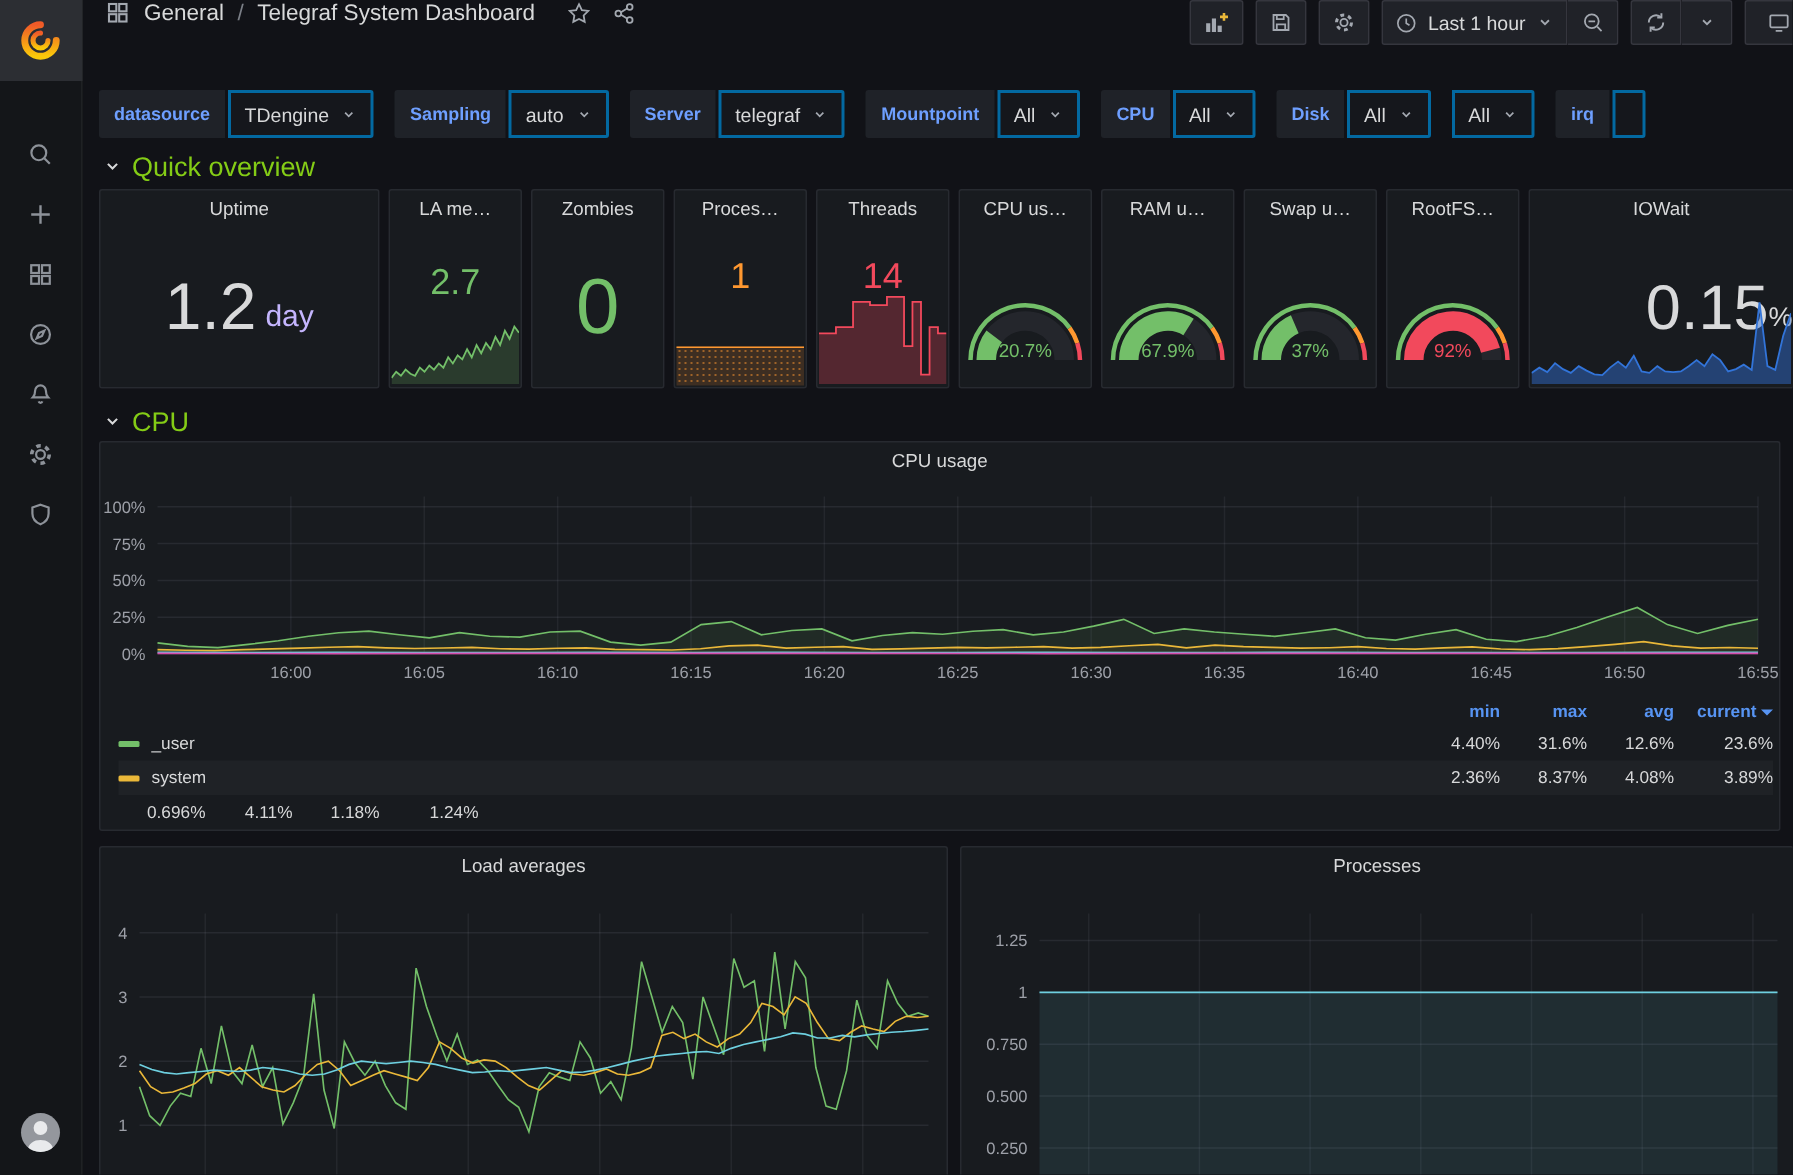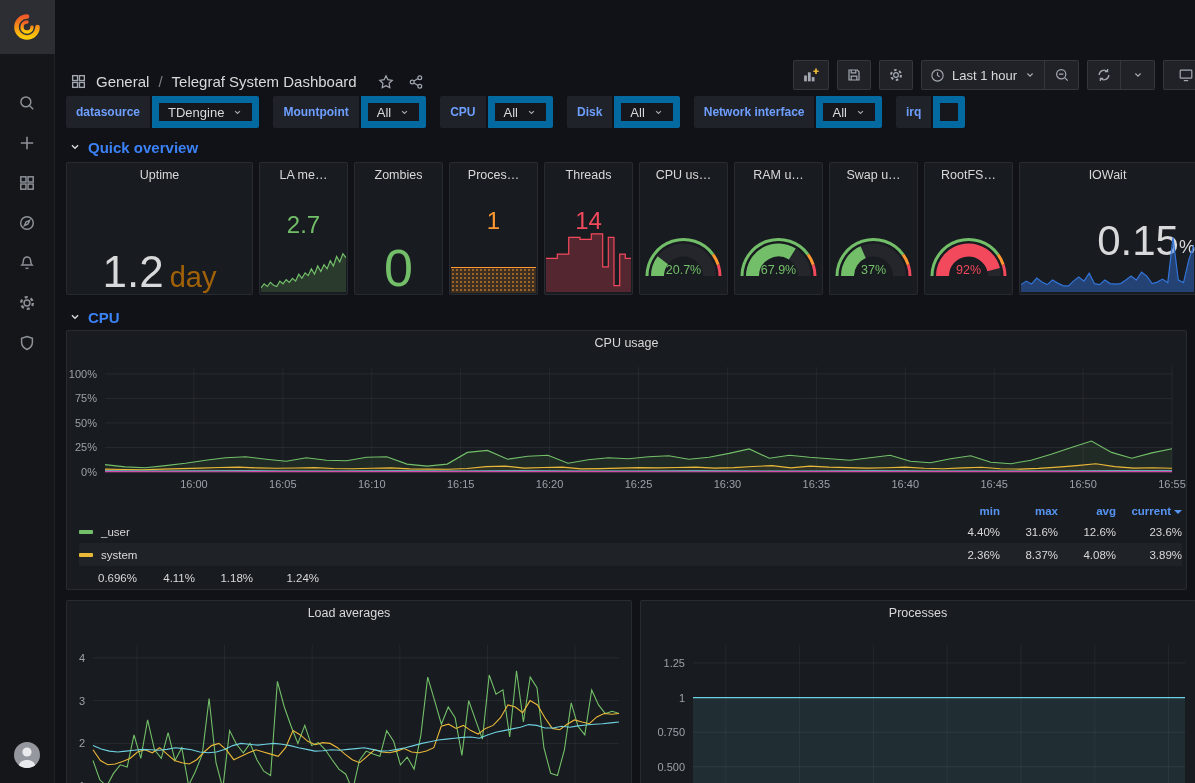--- a/index.html
+++ b/index.html
@@ -15,21 +15,21 @@
     display:flex; flex-direction:column; align-items:center; z-index:10; }
   .logo-tile { width:55px; height:54px; background:#2c2e33; display:flex;
     align-items:center; justify-content:center; cursor:pointer; }
   .side-icons { margin-top:36px; display:flex; flex-direction:column; gap:14px; }
   .side-btn { width:40px; height:26px; display:flex; align-items:center;
     justify-content:center; cursor:pointer; opacity:.85; }
   .avatar-wrap { position:absolute; bottom:14px; left:50%; transform:translateX(-50%); cursor:pointer; }
   
   .main { margin-left:55px; padding:0 8px 0 11px; }
   
-  .topbar { height:54px; display:flex; align-items:flex-end; padding:0 0 0 4px;margin-top:36px; }
+  .topbar { height:54px; display:flex; align-items:flex-start; padding:0 0 0 4px; }
   .crumb { display:flex; align-items:center; gap:9px; }
   .crumb .txt { font-size:15px; color:#d8d9da; cursor:pointer; }
   .crumb .sep { color:#7b7f87; font-size:15px; }
   .crumb-icons { display:flex; align-items:center; gap:14px; margin-left:12px; }
   .tb-right { margin-left:auto; display:flex; align-items:center; gap:8px; }
   .tb-btn { height:30px; min-width:34px; padding:0 8px; background:#202228;
     border:1px solid rgba(204,204,220,0.12); border-radius:2px;
     display:flex; align-items:center; justify-content:center; gap:7px; cursor:pointer; }
   .tb-group { display:flex; }
   .tb-group .tb-btn { border-radius:0; }
@@ -37,41 +37,41 @@
   .tb-group .tb-btn:last-child { border-radius:0 2px 2px 0; border-left:none; }
   .tb-time-label { font-size:13px; color:#d8d9da; white-space:nowrap; }
   .tb-btn.bleed { margin-right:-22px; width:46px; }
   
   .submenu { display:flex; flex-wrap:nowrap; gap:14px; padding:6px 0 6px 0; height:44px; overflow:hidden; }
   .fgroup { display:flex; gap:2px; flex:none; }
   .flabel { height:32px; display:flex; align-items:center; padding:0 10px;
     background:#1f2228; border-radius:2px 0 0 2px; color:var(--label-blue,#6e9fff);
     font-size:12px; font-weight:700; white-space:nowrap; }
   .fvalue { height:32px; display:flex; align-items:center; gap:8px; padding:0 9px;
-    background:#15171c; border:7px solid #0369a1; border-radius:0 2px 2px 0;
+    background:#15171c; border:2px solid #0369a1; border-radius:0 2px 2px 0;
     color:#d8d9da; font-size:13px; cursor:pointer; white-space:nowrap; }
   
   .section-row { height:26px; display:flex; align-items:center; gap:6px; padding-left:2px; cursor:pointer; }
-  .section-row .stitle { font-size:15px; font-weight:700; color:#3b82f6; }
+  .section-row .stitle { font-size:18px; font-weight:400; color:#84cc16; }
   
   .panel { background:#181b1f; border:1px solid rgba(204,204,220,0.09); border-radius:2px;
     position:relative; overflow:hidden; display:flex; flex-direction:column; }
   .p-title { flex:none; height:24px; display:flex; align-items:center; justify-content:center;
     font-size:12.5px; font-weight:500; color:#d8d9da; cursor:pointer; white-space:nowrap;
     overflow:hidden; padding:0 6px; }
   .p-body { flex:1; position:relative; }
   
   .ov-row { display:flex; gap:6px; height:133px; margin:2px -9px 9px 0; }
   .ov-row .panel { flex:none; width:89px; }
   .ov-row .panel.w-uptime { width:187px; }
   .ov-row .panel.w-flex { flex:1; }
-  .stat-center { position:absolute; inset:0; display:flex; align-items:flex-end;
+  .stat-center { position:absolute; inset:0; display:flex; align-items:center;
     justify-content:center; gap:6px; }
   .stat-big { font-size:44px; font-weight:500; line-height:1; }
-  .stat-unit { font-size:29px; font-weight:500; color:#a16207; margin-top:14px; }
+  .stat-unit { font-size:20px; font-weight:500; color:#c4b5fd; margin-top:14px; }
   .stat-mid { font-size:24px; font-weight:500; line-height:1; }
   .stat-huge { font-size:52px; font-weight:500; line-height:1; }
   .val-raised { align-items:flex-start; padding-top:26px; }
   .val-thread { align-items:flex-start; padding-top:22px; }
   .spark { position:absolute; left:1px; right:1px; bottom:1px; }
   .spark.h-la { height:44px; } .spark.h-th { height:64px; } .spark.h-io { height:60px; }
   .proc-bar { position:absolute; left:1px; right:1px; bottom:1px; height:26px;
     border-top:1px solid var(--orange,#ff9830);
     background-color:rgba(255,152,48,0.16);
     background-image:radial-gradient(rgba(255,152,48,0.5) 0.8px, transparent 0.9px);
@@ -279,20 +279,38 @@
     <div class="fgroup">
       <span class="flabel">datasource</span>
       <span class="fvalue">
           <span>TDengine</span>
           <svg width="11" height="11" viewBox="0 0 16 16" fill="none" stroke="#a3a8b0" stroke-width="1.7">
             <path d="M4.5 6l3.5 3.5L11.5 6"></path>
           </svg>
         </span>
     </div>
     <div class="fgroup">
+      <span class="flabel">Sampling</span>
+      <span class="fvalue">
+          <span>auto</span>
+          <svg width="11" height="11" viewBox="0 0 16 16" fill="none" stroke="#a3a8b0" stroke-width="1.7">
+            <path d="M4.5 6l3.5 3.5L11.5 6"></path>
+          </svg>
+        </span>
+    </div>
+    <div class="fgroup">
+      <span class="flabel">Server</span>
+      <span class="fvalue">
+          <span>telegraf</span>
+          <svg width="11" height="11" viewBox="0 0 16 16" fill="none" stroke="#a3a8b0" stroke-width="1.7">
+            <path d="M4.5 6l3.5 3.5L11.5 6"></path>
+          </svg>
+        </span>
+    </div>
+    <div class="fgroup">
       <span class="flabel">Mountpoint</span>
       <span class="fvalue">
           <span>All</span>
           <svg width="11" height="11" viewBox="0 0 16 16" fill="none" stroke="#a3a8b0" stroke-width="1.7">
             <path d="M4.5 6l3.5 3.5L11.5 6"></path>
           </svg>
         </span>
     </div>
     <div class="fgroup">
       <span class="flabel">CPU</span>
@@ -306,21 +324,20 @@
     <div class="fgroup">
       <span class="flabel">Disk</span>
       <span class="fvalue">
           <span>All</span>
           <svg width="11" height="11" viewBox="0 0 16 16" fill="none" stroke="#a3a8b0" stroke-width="1.7">
             <path d="M4.5 6l3.5 3.5L11.5 6"></path>
           </svg>
         </span>
     </div>
     <div class="fgroup">
-      <span class="flabel">Network interface</span>
       <span class="fvalue">
           <span>All</span>
           <svg width="11" height="11" viewBox="0 0 16 16" fill="none" stroke="#a3a8b0" stroke-width="1.7">
             <path d="M4.5 6l3.5 3.5L11.5 6"></path>
           </svg>
         </span>
     </div>
     <div class="fgroup">
       <span class="flabel">irq</span>
       <span class="fvalue"></span>

